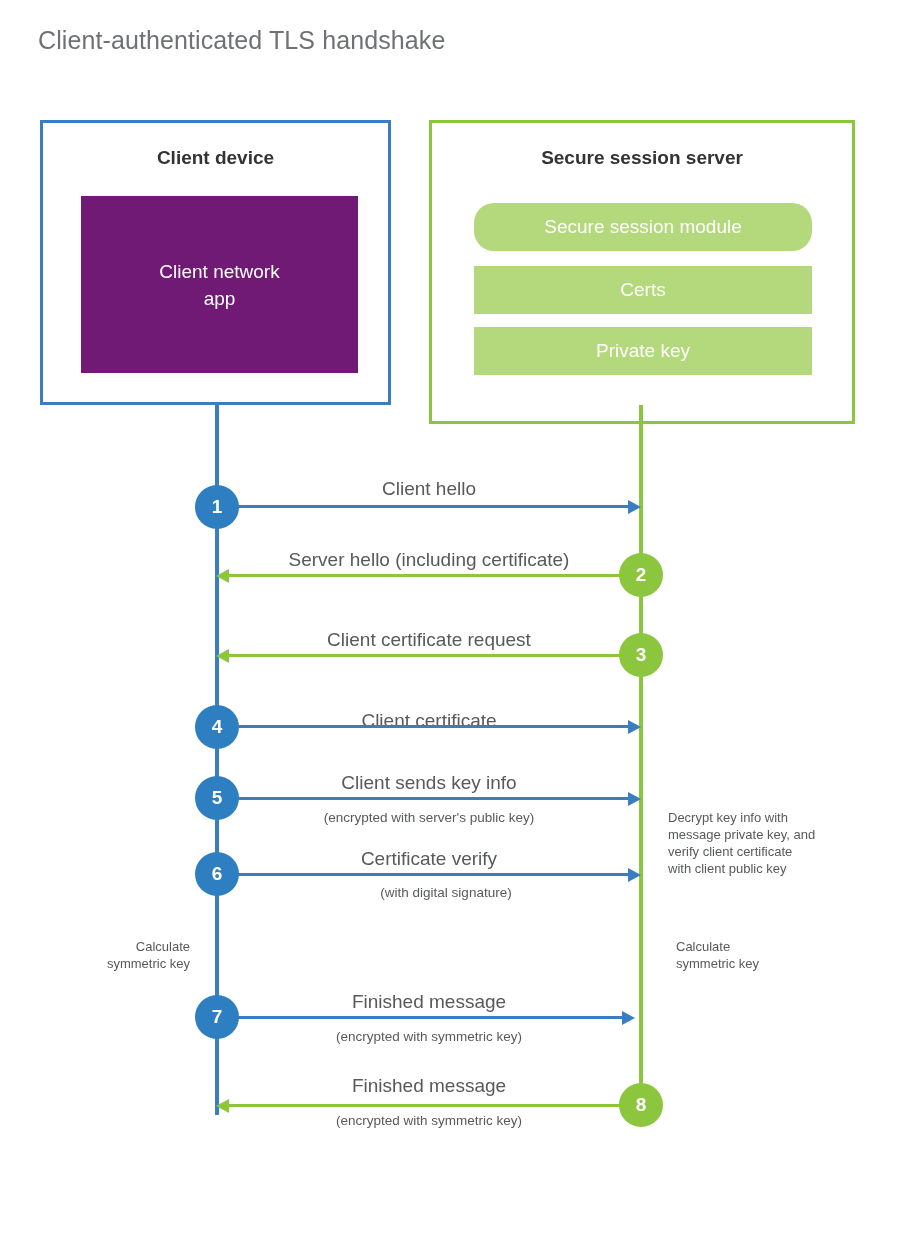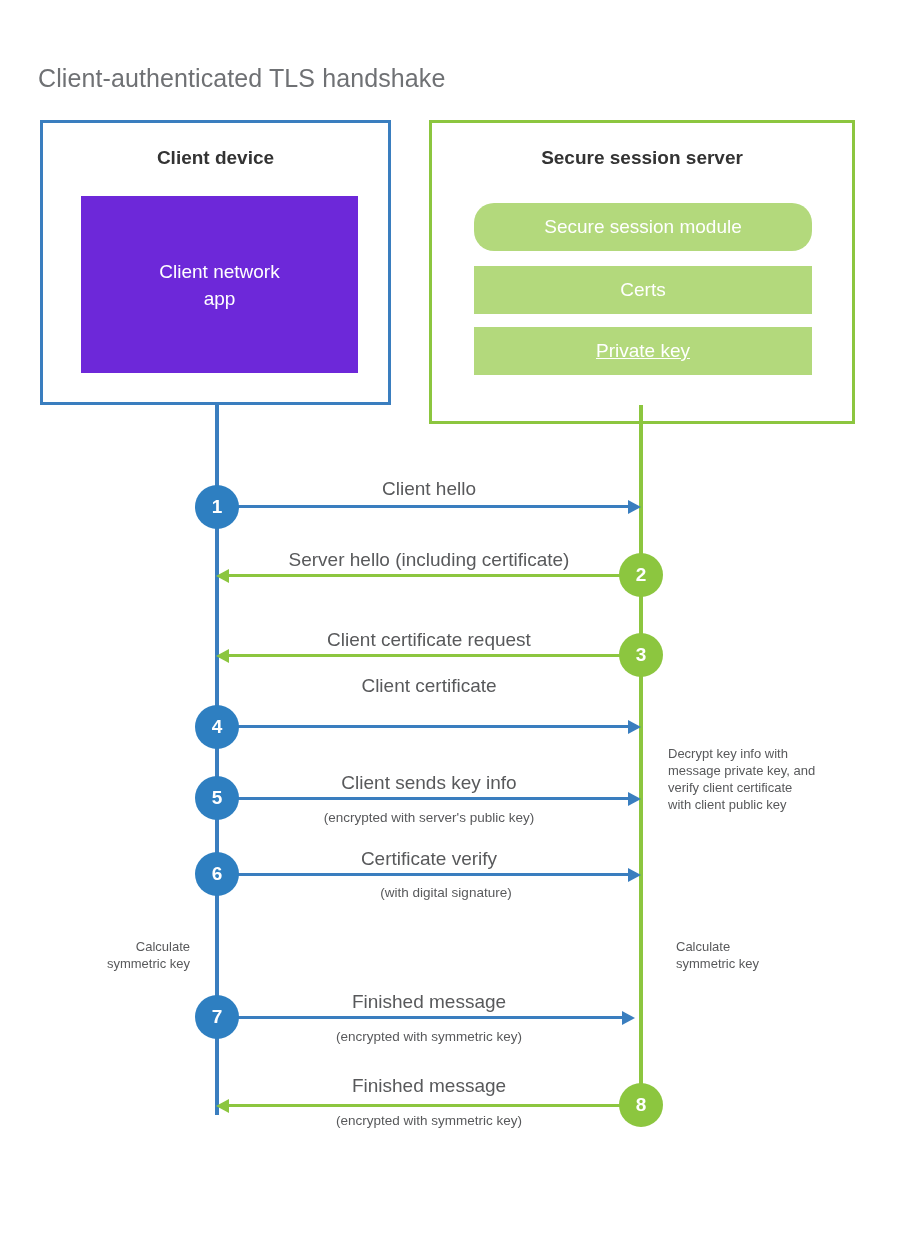--- a/index.html
+++ b/index.html
@@ -22,21 +22,20 @@
   
   .title {
     position: absolute;
     left: 38px;
     top: 26px;
     font-size: 25px;
     font-weight: 400;
     color: #6f7174;
     letter-spacing: 0.1px;
     white-space: nowrap;
-    margin-top: 38px;
   }
 
   
   .entity-box {
     position: absolute;
     background: #ffffff;
     box-sizing: border-box;
   }
   .entity-box.client {
     left: 40px;
@@ -62,21 +61,21 @@
     font-weight: bold;
     color: #333333;
   }
 
   .client-app {
     position: absolute;
     left: 38px;
     top: 73px;
     width: 277px;
     height: 177px;
-    background: #6d28d9;
+    background: #701a75;
     color: #ffffff;
     font-size: 19px;
     line-height: 27px;
     display: flex;
     align-items: center;
     justify-content: center;
     text-align: center;
   }
 
   .server-bar {
@@ -87,21 +86,21 @@
     background: #b3d97c;
     color: #ffffff;
     font-size: 19px;
     display: flex;
     align-items: center;
     justify-content: center;
     text-align: center;
   }
   .server-bar.b0 { top: 80px; border-radius: 20px; }
   .server-bar.b1 { top: 143px; }
-  .server-bar.b2 { top: 204px; text-decoration: underline; }
+  .server-bar.b2 { top: 204px; }
 
   
   .lifeline {
     position: absolute;
     width: 4px;
   }
   .lifeline.client {
     left: 215px;
     top: 405px;
     height: 710px;
@@ -211,21 +210,21 @@
   <div class="msg-label" style="left:429px; top:549px;">Server hello (including certificate)</div>
   <div class="msg-line to-client" style="left:228px; top:574px; width:413px;"></div>
   <div class="arrowhead left" style="left:216px; top:569px;"></div>
   <div class="step-circle green" style="left:619px; top:553px;">2</div>
 
   <div class="msg-label" style="left:429px; top:629px;text-align:right;">Client certificate request</div>
   <div class="msg-line to-client" style="left:228px; top:654px; width:413px;"></div>
   <div class="arrowhead left" style="left:216px; top:649px;"></div>
   <div class="step-circle green" style="left:619px; top:633px;">3</div>
 
-  <div class="msg-label" style="left:429px; top:675px;">Client certificate</div>
+  <div class="msg-label" style="left:429px; top:710px;">Client certificate</div>
   <div class="msg-line to-server" style="left:217px; top:725px; width:411px;"></div>
   <div class="arrowhead right" style="left:628px; top:720px;"></div>
   <div class="step-circle blue" style="left:195px; top:705px;">4</div>
 
   <div class="msg-label" style="left:429px; top:772px;">Client sends key info</div>
   <div class="msg-line to-server" style="left:217px; top:797px; width:411px;"></div>
   <div class="arrowhead right" style="left:628px; top:792px;"></div>
   <div class="msg-sublabel" style="left:429px; top:810px;">(encrypted with server's public key)</div>
   <div class="step-circle blue" style="left:195px; top:776px;">5</div>
 
@@ -240,21 +239,21 @@
   <div class="arrowhead right" style="left:622px; top:1011px;"></div>
   <div class="msg-sublabel" style="left:429px; top:1029px;">(encrypted with symmetric key)</div>
   <div class="step-circle blue" style="left:195px; top:995px;">7</div>
 
   <div class="msg-label" style="left:429px; top:1075px;">Finished message</div>
   <div class="msg-line to-client" style="left:228px; top:1104px; width:413px;"></div>
   <div class="arrowhead left" style="left:216px; top:1099px;"></div>
   <div class="msg-sublabel" style="left:429px; top:1113px;">(encrypted with symmetric key)</div>
   <div class="step-circle green" style="left:619px; top:1083px;">8</div>
 
-  <div class="side-note right-note" style="left:668px; top:745px; width:175px;">
+  <div class="side-note right-note" style="left:668px; top:809px; width:175px;">
     <div>Decrypt key info with</div>
     <div>message private key, and</div>
     <div>verify client certificate</div>
     <div>with client public key</div>
   </div>
 
   <div class="side-note left-note" style="left:40px; top:938px; width:150px;">
     <div>Calculate</div>
     <div>symmetric key</div>
   </div>

